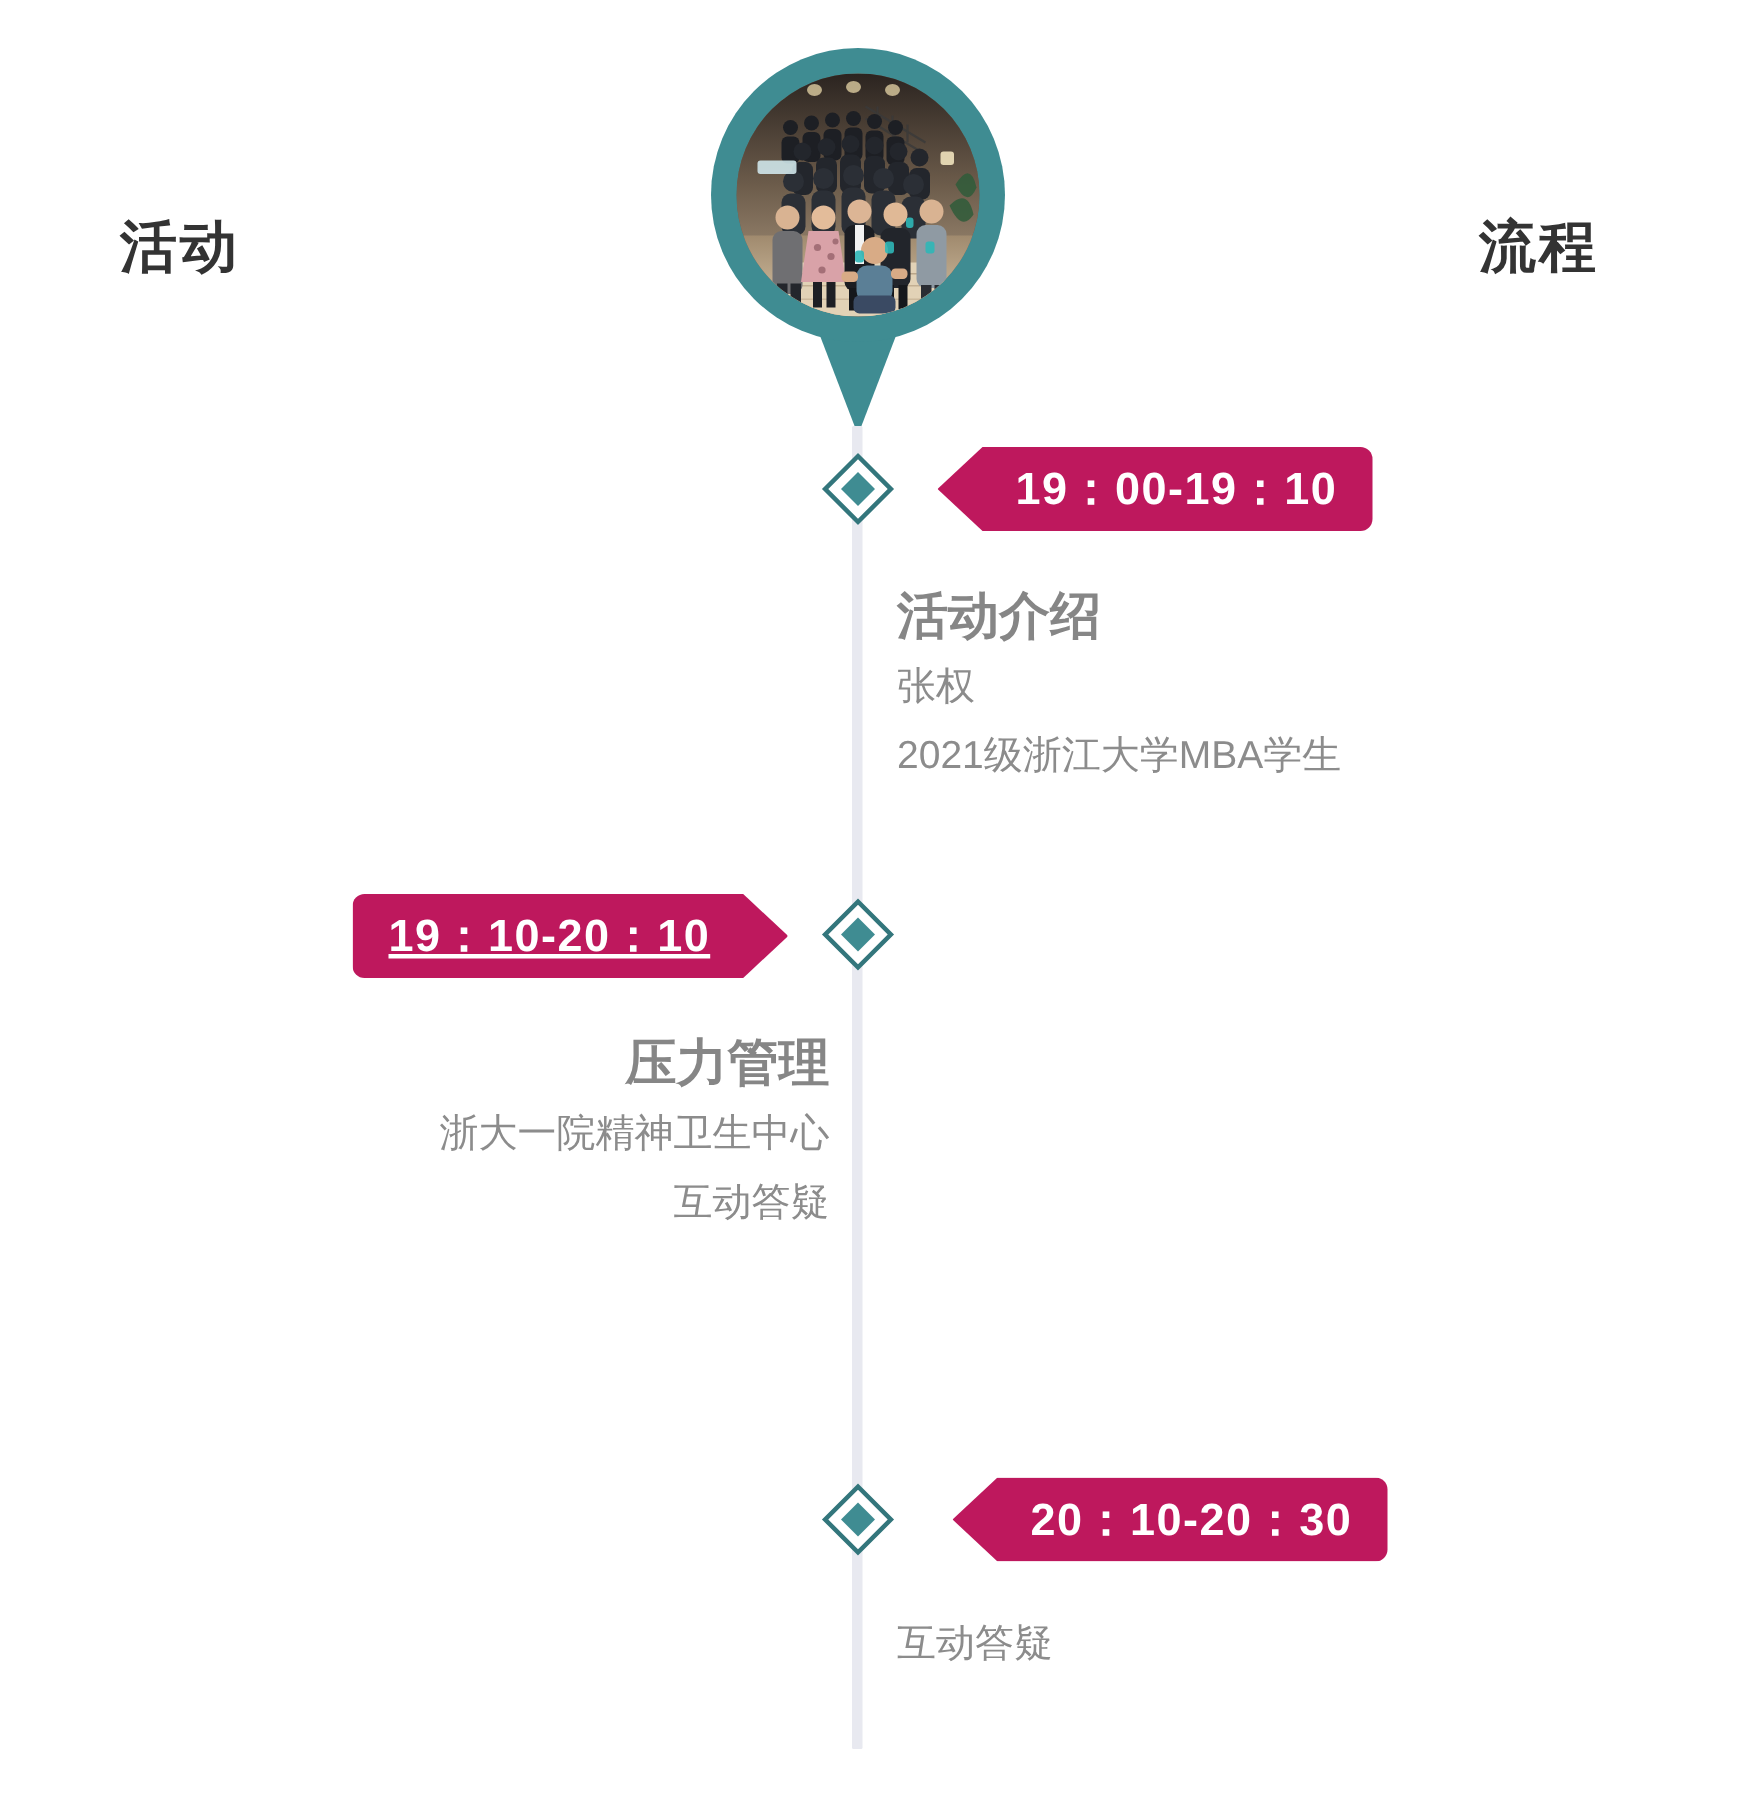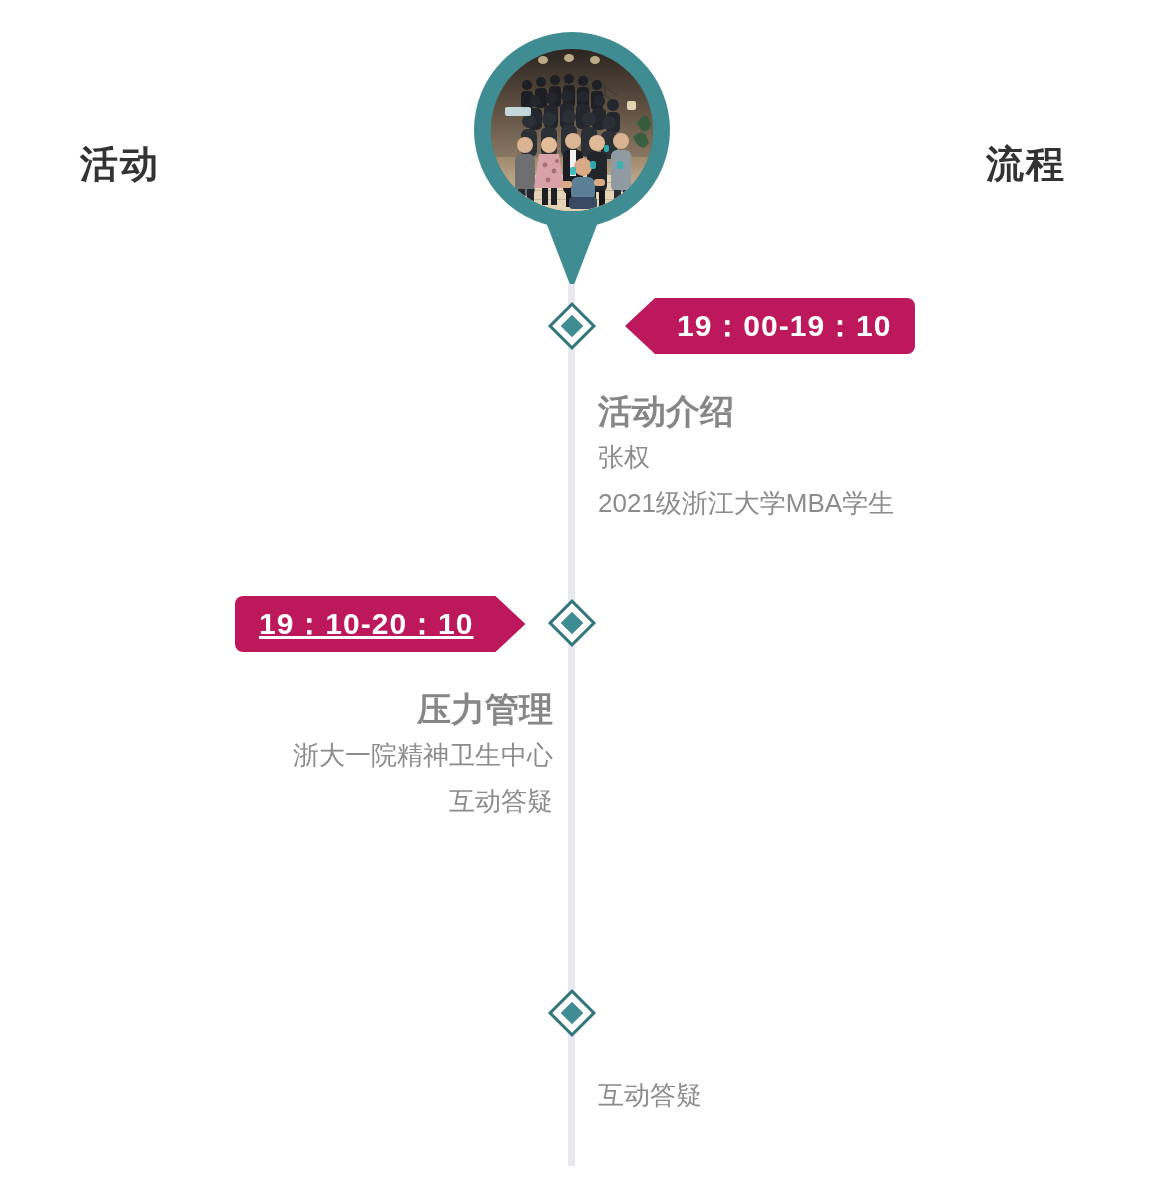--- a/index.html
+++ b/index.html
@@ -316,17 +316,18 @@
 
   <div id="diamond-2" class="diamond"></div>
   <div id="badge-2" class="badge badge-right">19：10-20：10</div>
   <div id="entry-2" class="entry entry-left">
     <div class="entry-title">压力管理</div>
     <div class="entry-line">浙大一院精神卫生中心</div>
     <div class="entry-line">互动答疑</div>
   </div>
 
   <div id="diamond-3" class="diamond"></div>
+  <div id="badge-3" class="badge badge-left">20：10-20：30</div>
   <div id="entry-3" class="entry entry-right">
     <div class="entry-line">互动答疑</div>
   </div>
 
 </div>
 
 </body></html>

